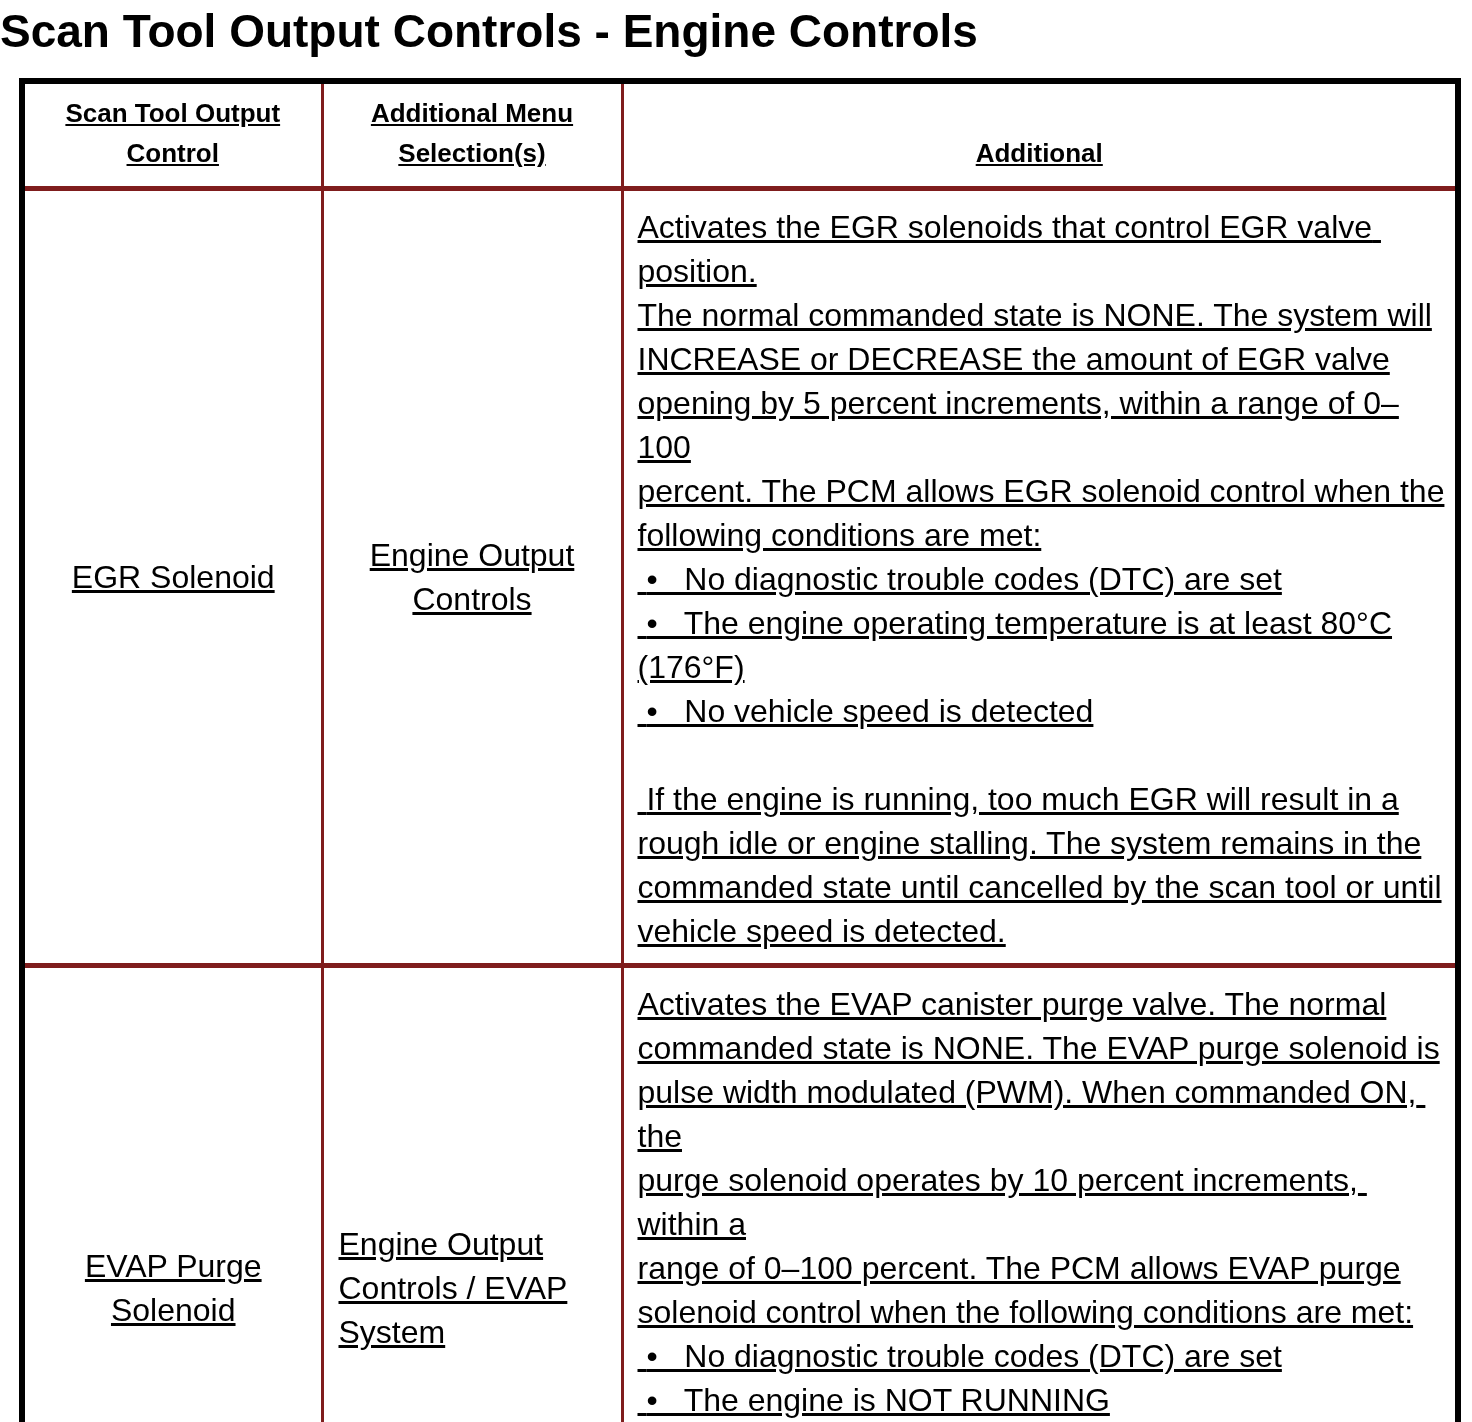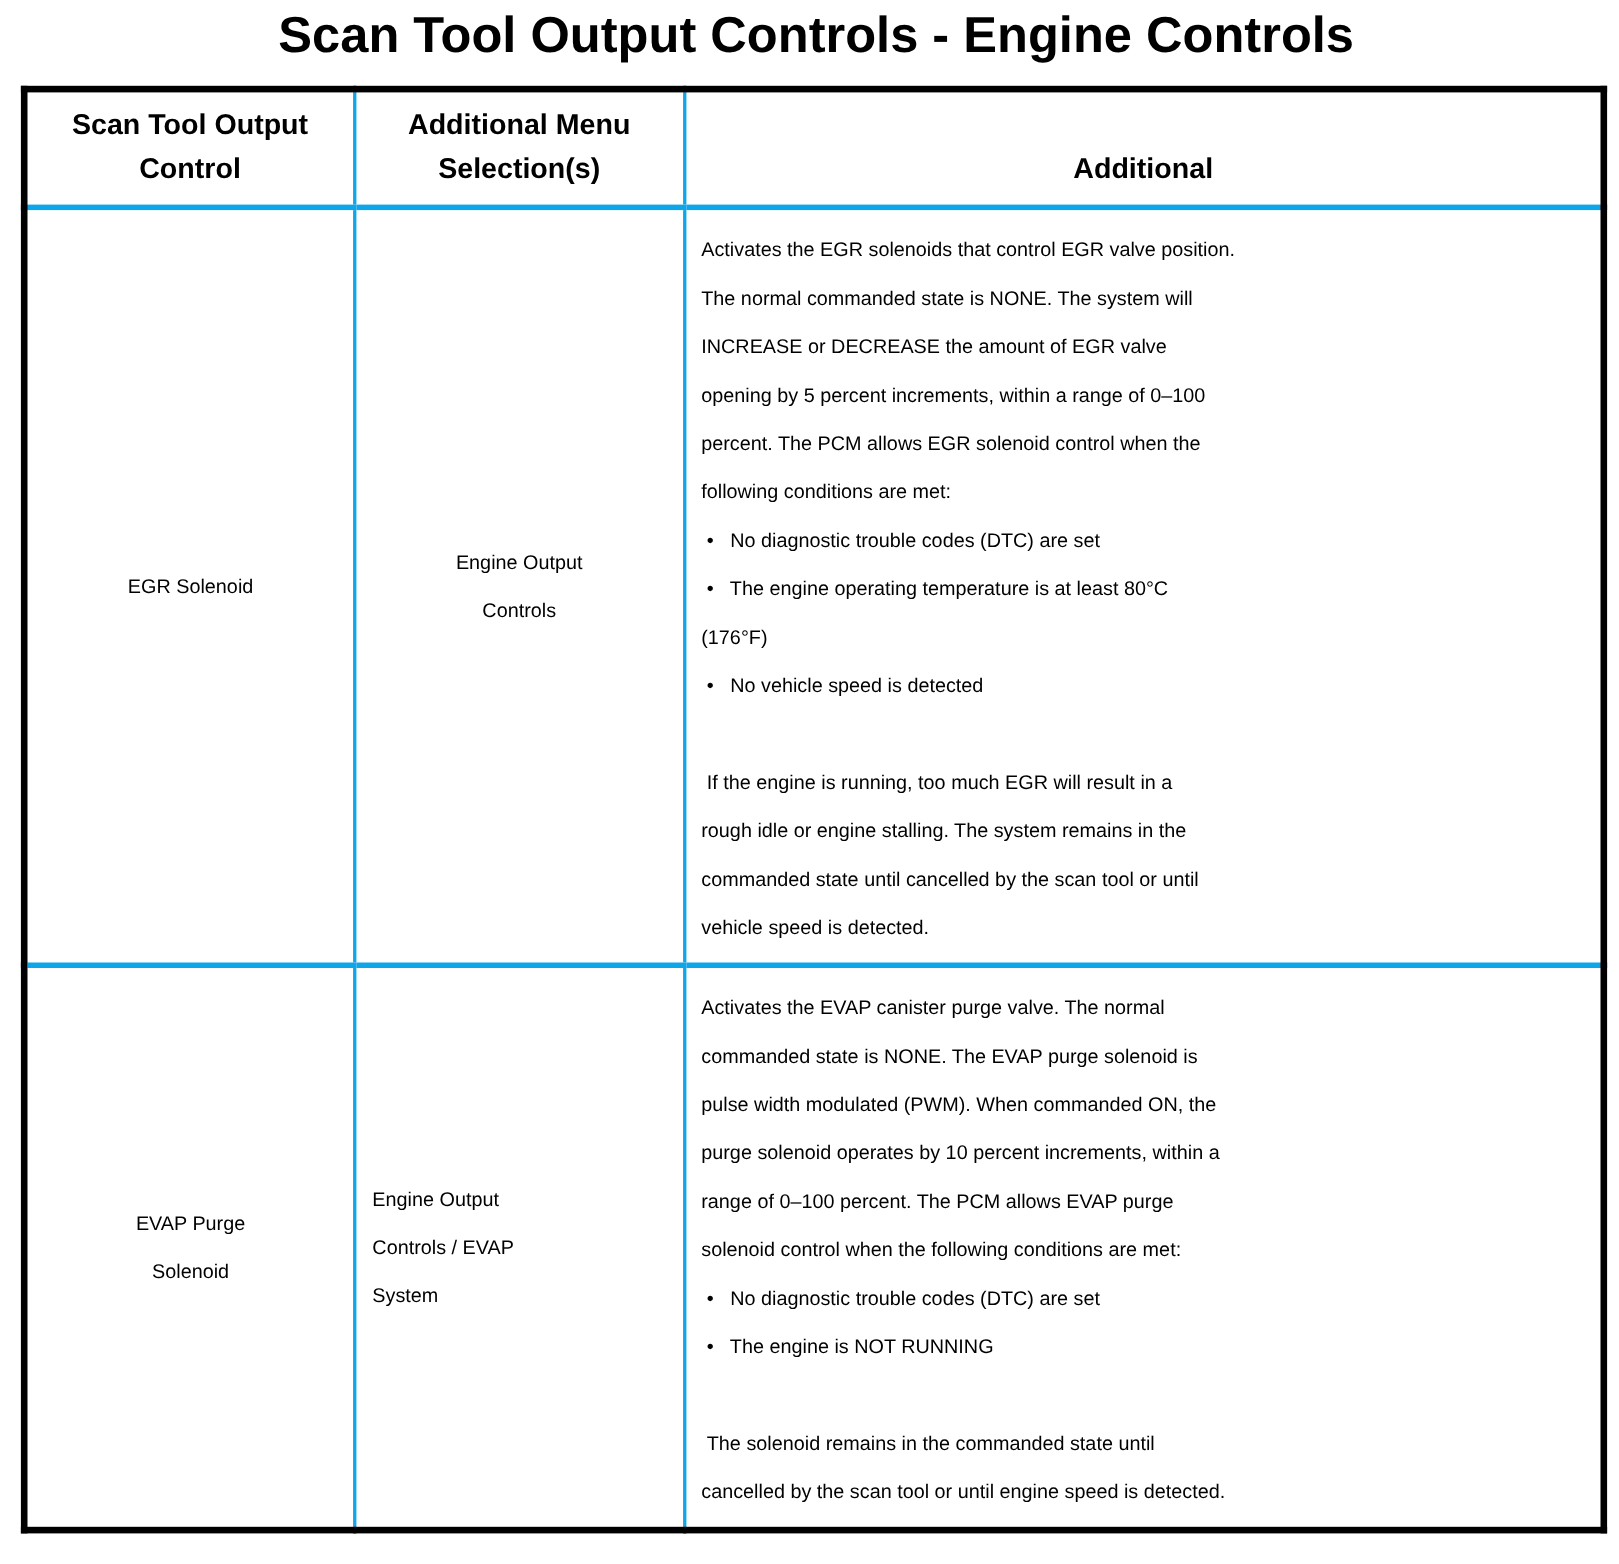--- a/index.html
+++ b/index.html
@@ -11,51 +11,51 @@
     width: 1472px;
     height: 1422px;
     overflow: hidden;
     font-family: "Liberation Sans", "DejaVu Sans", sans-serif;
     color: #000000;
   }
   .page-title {
     font-size: 46px;
     font-weight: bold;
     line-height: 52px;
-    margin: 5px 0 0 12px;
+    margin: 5px 0 0 0;
     white-space: nowrap;
-    text-align: center;
   }
   table.doc-table {
     border-collapse: collapse;
     table-layout: fixed;
     width: 1436px;
     margin: 21px 0 0 19px;
     border: 6px solid #000000;
   }
   col.c1 { width: 300px; }
   col.c2 { width: 300px; }
   col.c3 { width: 836px; }
   th, td {
-    border: 3px solid #0ea5e9;
+    border: 3px solid #7f1d1d;
     overflow: hidden;
+    text-decoration: underline;
   }
   th {
     border-bottom-width: 5px;
     font-size: 26px;
     font-weight: bold;
     line-height: 40px;
     text-align: center;
     vertical-align: bottom;
     padding: 9px 6px 13px 6px;
     white-space: pre-line;
   }
   tbody td {
     border-bottom-width: 5px;
-    font-size: 18px;
+    font-size: 32px;
     line-height: 44px;
   }
   td.control-cell {
     vertical-align: middle;
     text-align: center;
     padding: 6px 8px 6px 9px;
     white-space: pre-line;
   }
   td.menu-cell {
     vertical-align: middle;

